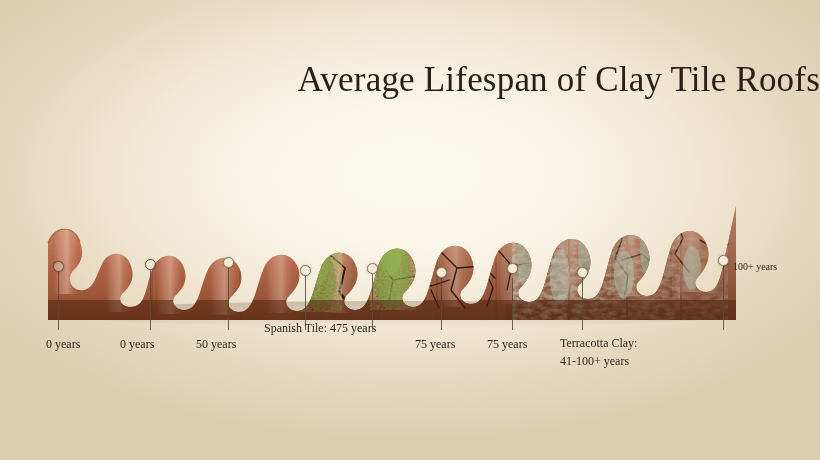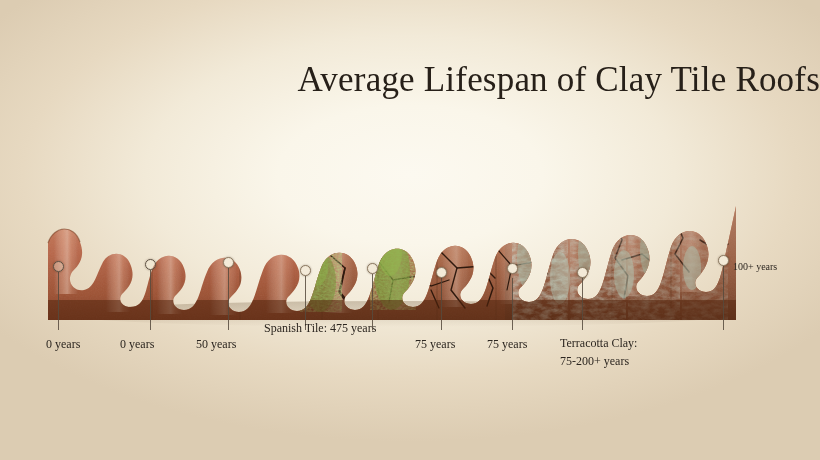--- a/index.html
+++ b/index.html
@@ -292,21 +292,21 @@
       <div class="dot" style="left: 300px; top: 265px;"></div>
       <div class="lbl" style="left: 264px; top: 320px;"><span>Spanish Tile: 4</span><span class="ghost">75 years</span></div>
       <div class="leader" style="left: 372px; top: 274px; height: 56px;"></div>
       <div class="dot" style="left: 367px; top: 263px;"></div>
       <div class="lbl" style="left: 415px; top: 336px;"><span>75 years</span></div>
       <div class="leader" style="left: 441px; top: 278px; height: 52px;"></div>
       <div class="dot" style="left: 436px; top: 267px;"></div>
       <div class="lbl" style="left: 487px; top: 336px;"><span>75 years</span></div>
       <div class="leader" style="left: 582px; top: 272px; height: 58px;"></div>
       <div class="dot" style="left: 507px; top: 263px;"></div>
-      <div class="lbl two-line" style="left: 560px; top: 334px;"><span>Terracotta Clay:</span><br><span>75-200+ years</span></div>
+      <div class="lbl two-line" style="left: 560px; top: 334px;"><span>Terracotta Clay:</span><br><span>41-100+ years</span></div>
       <div class="leader" style="left: 512px; top: 278px; height: 52px;"></div>
       <div class="dot" style="left: 577px; top: 267px;"></div>
       <div class="leader" style="left: 723px; top: 266px; height: 64px;"></div>
       <div class="dot" style="left: 718px; top: 255px;"></div>
       <div class="lbl right-of" style="left: 733px; top: 258px;"><span>100+ years</span></div>
     </div>
 
 </div>
 
 </body></html>

